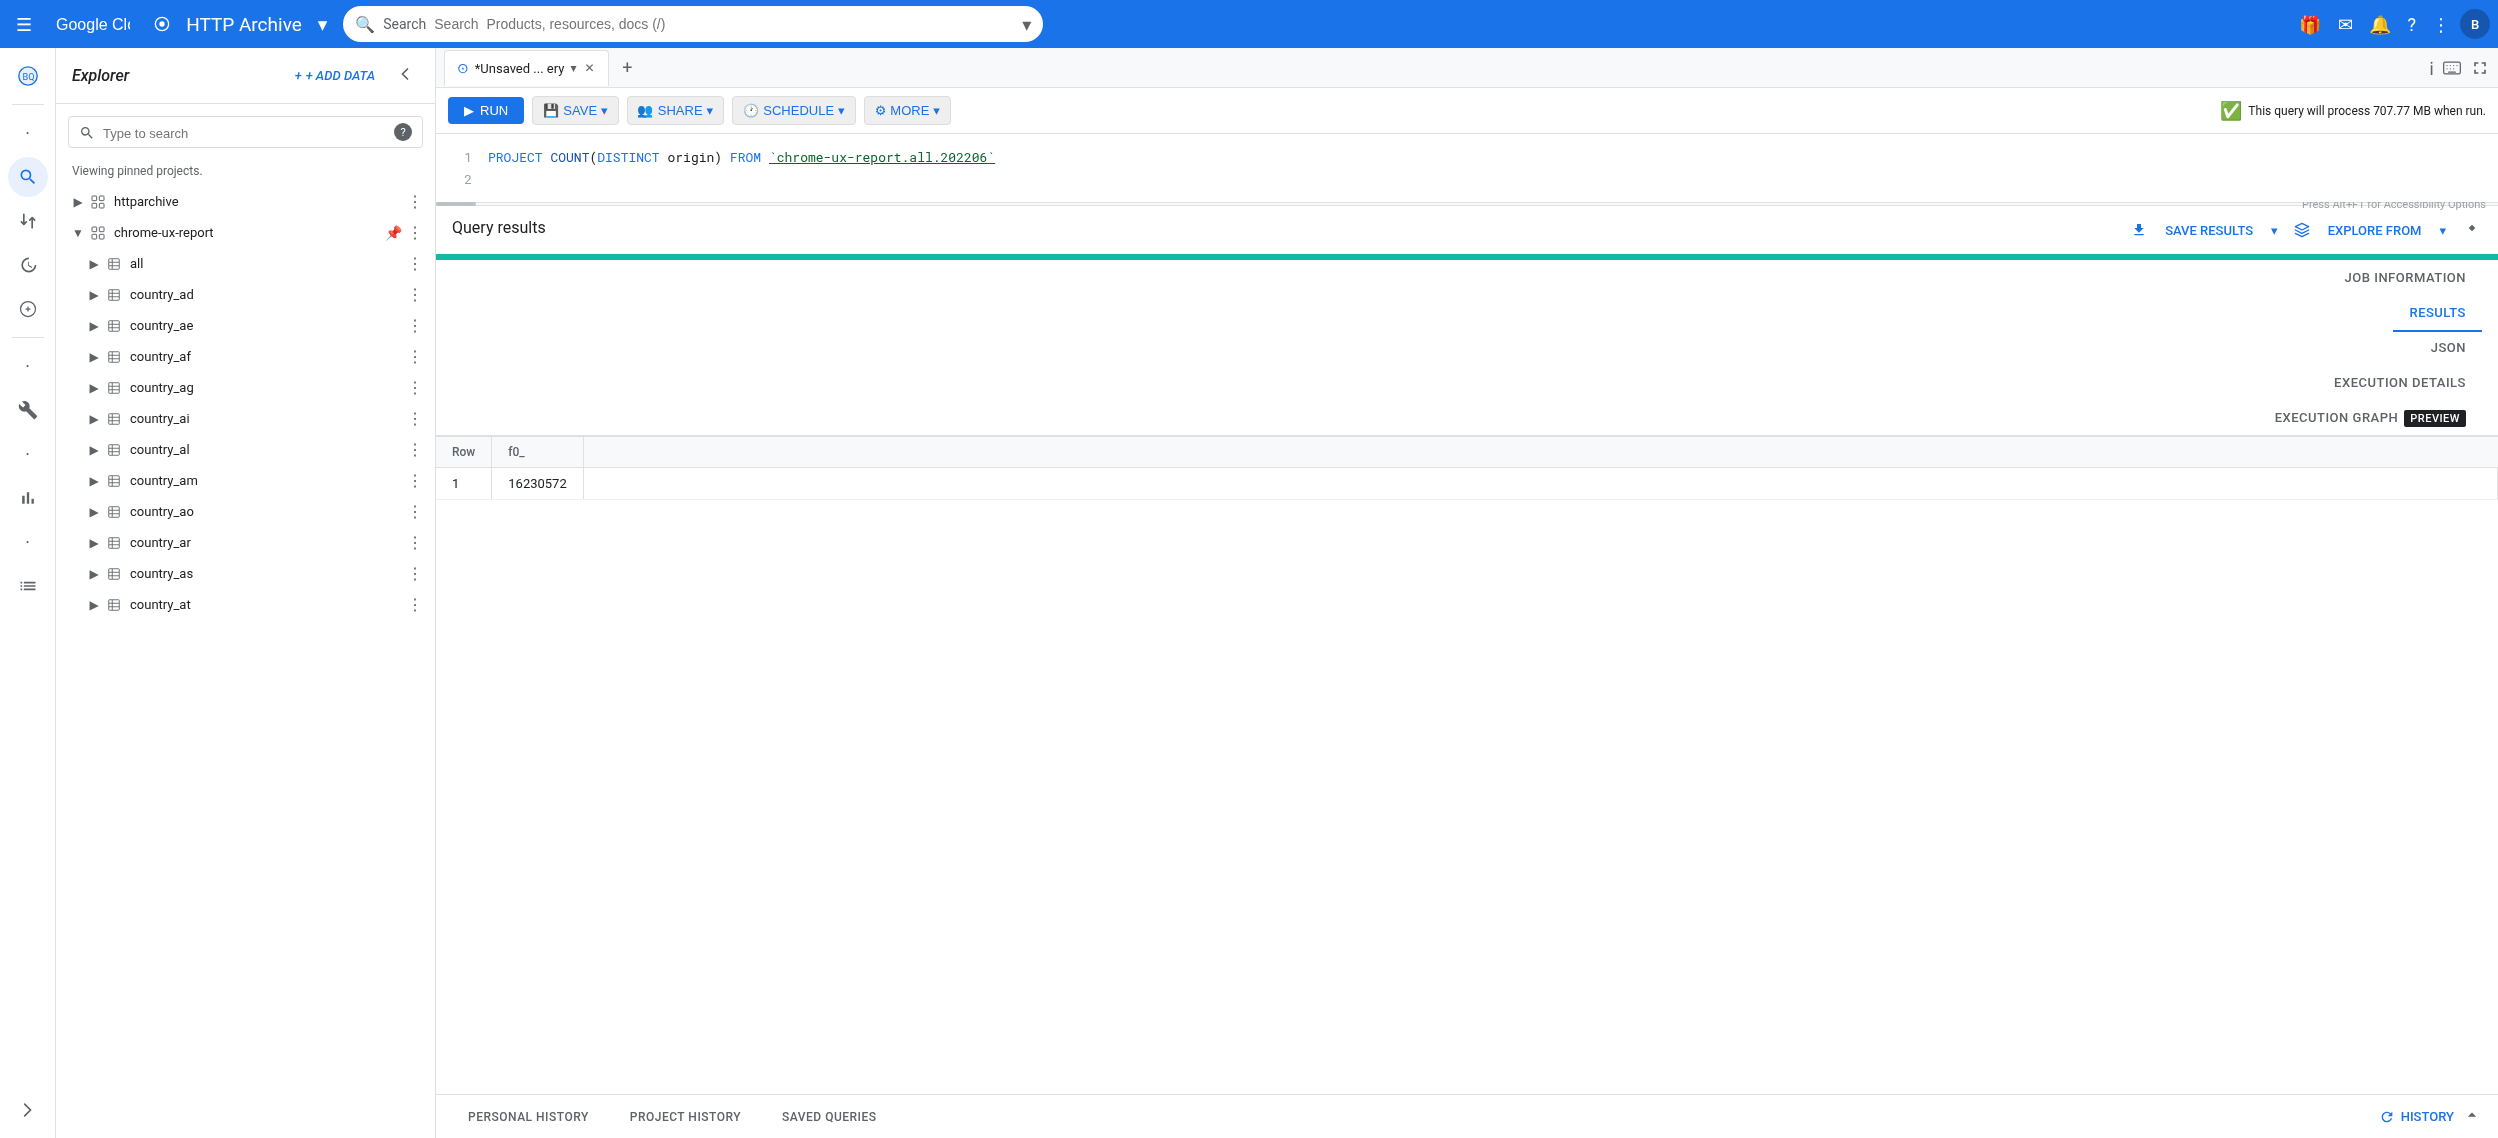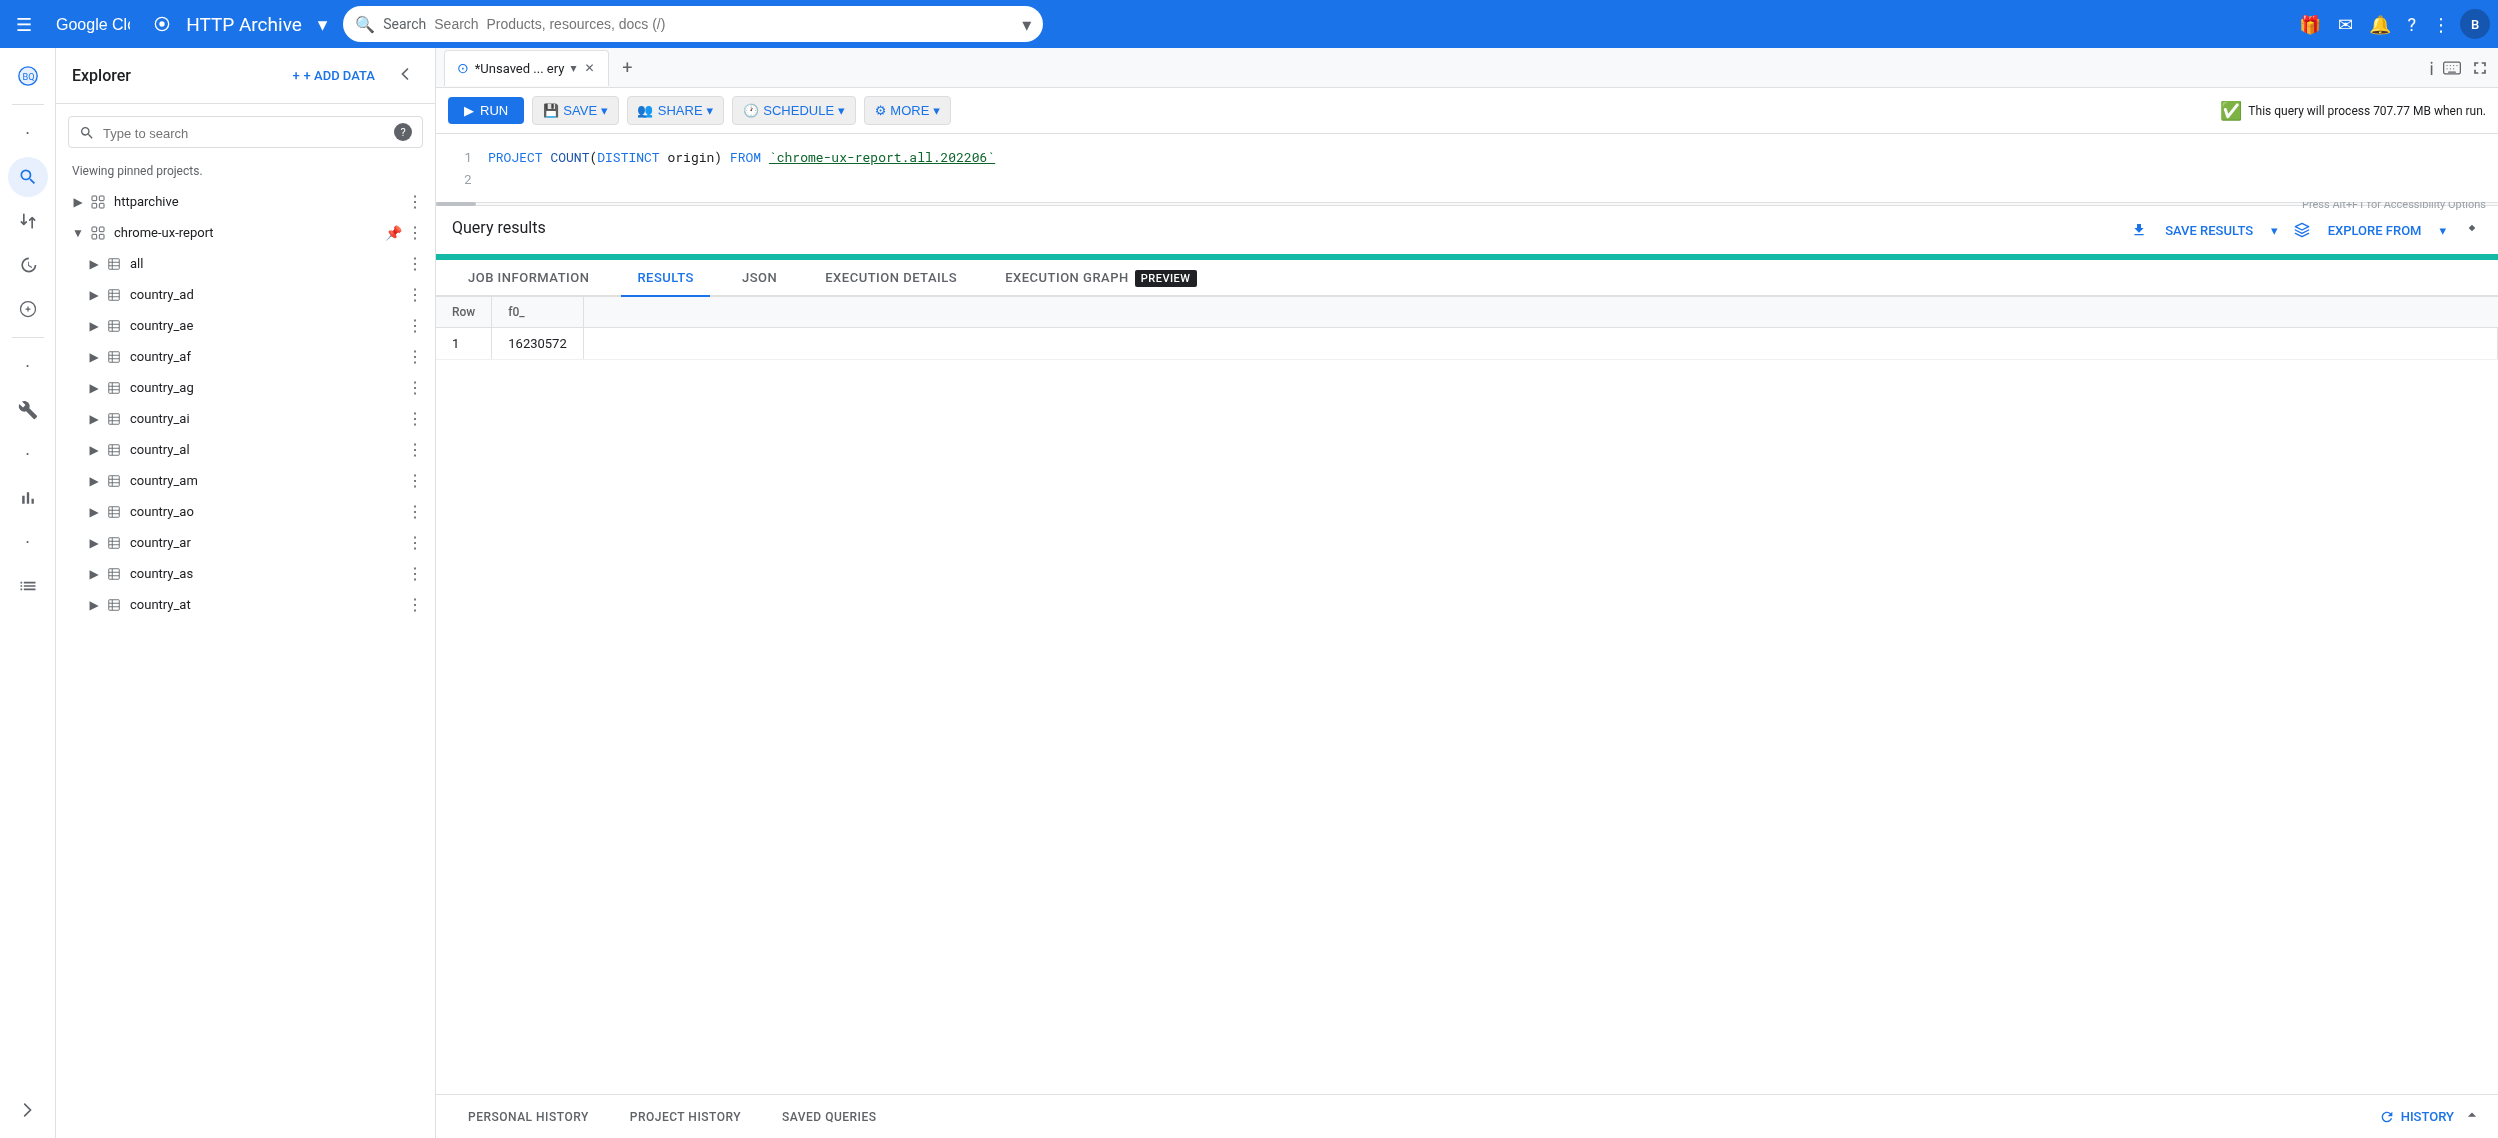--- a/index.html
+++ b/index.html
@@ -77,20 +77,21 @@
       display: flex;
       flex-direction: column;
       background: #fff;
     }
     .explorer-header {
       display: flex;
       align-items: center;
       padding: 12px 16px;
       border-bottom: 1px solid #e0e0e0;
       gap: 8px;
+      font-style: italic;
     }
     .explorer-title { font-size: 16px; font-weight: 500; flex: 1; }
     .add-data-btn {
       display: flex;
       align-items: center;
       gap: 4px;
       color: #1a73e8;
       cursor: pointer;
       font-size: 13px;
       font-weight: 500;
@@ -242,21 +243,22 @@
       cursor: pointer;
     }
     .expand-btn { color: #5f6368; cursor: pointer; font-size: 18px; }
 
     
     .results-tabs {
       display: flex;
       align-items: flex-end;
       border-bottom: 2px solid #e0e0e0;
       padding: 0 16px;
-      gap: 16px;
+      gap: 0;
+      flex-direction: column;
     }
     .result-tab {
       padding: 10px 16px;
       font-size: 13px;
       font-weight: 500;
       color: #5f6368;
       cursor: pointer;
       border-bottom: 2px solid transparent;
       margin-bottom: -2px;
       letter-spacing: 0.5px;

